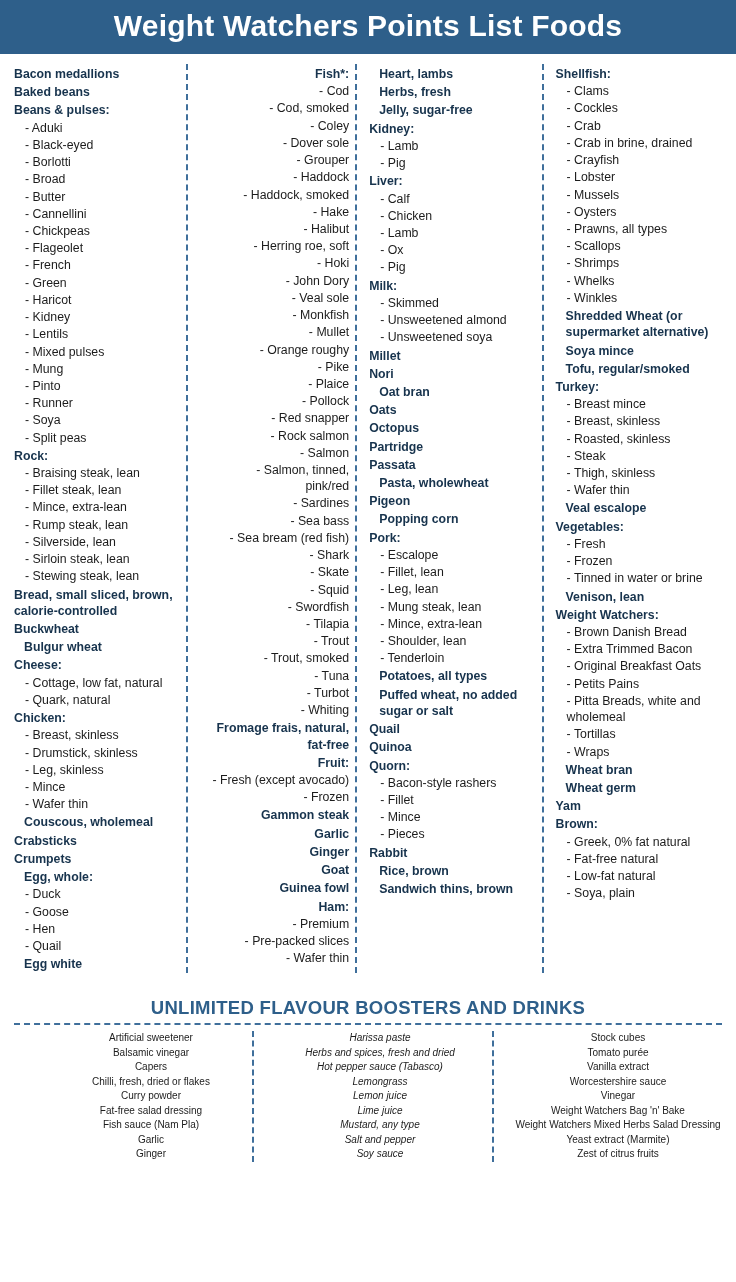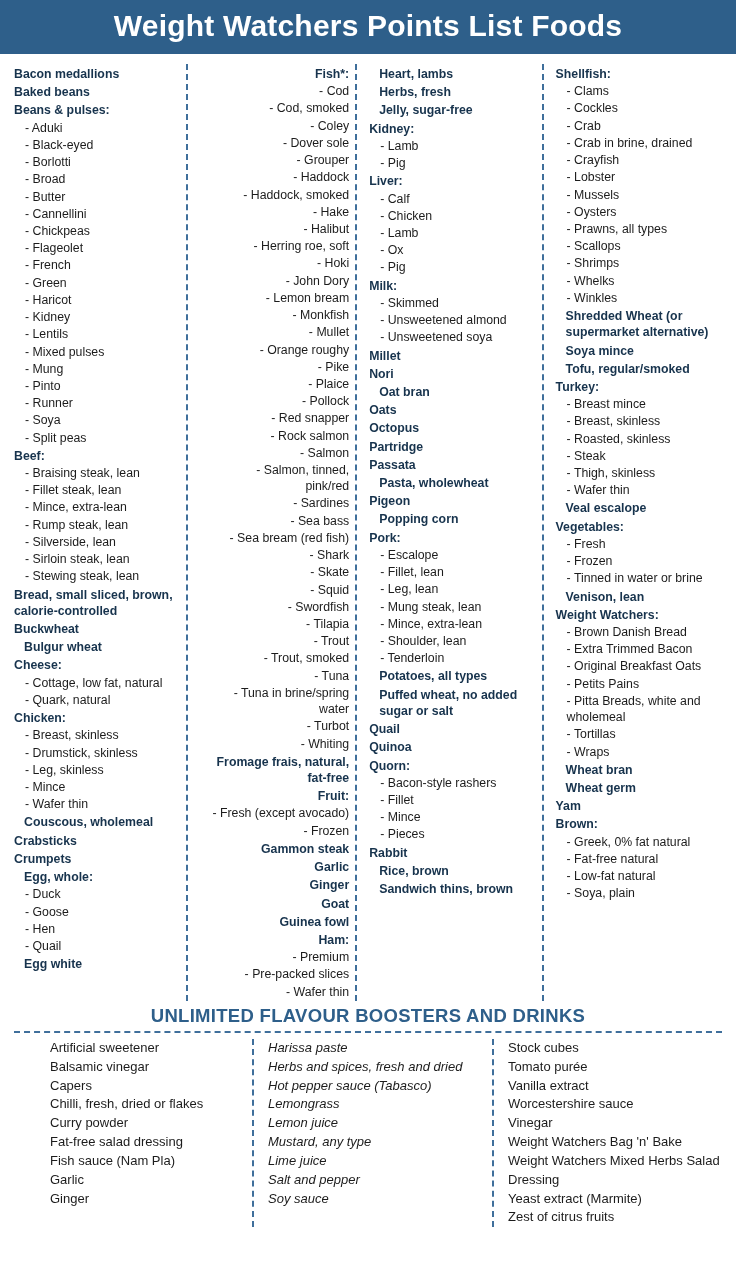--- a/index.html
+++ b/index.html
@@ -62,40 +62,41 @@
   }
   .entry.indent {
     padding-left: 10px;
   }
   .booster-title {
     text-align: center;
     color: #2e5f8a;
     font-weight: bold;
     font-size: 18.5px;
     letter-spacing: 0.3px;
-    margin: 4px 0 4px 0;
+    margin: 24px 0 4px 0;
   }
   .divider-dashed {
     border-top: 2px dashed #3f6f9b;
     margin: 4px 14px 6px 14px;
   }
   .boosters {
     display: flex;
     padding: 0 8px 8px 12px;
     box-sizing: border-box;
   }
   .bcol {
     box-sizing: border-box;
   }
   .bcol.b1 { width: 240px; padding-left: 38px; }
   .bcol.b2 { width: 240px; padding-left: 14px; border-left: 2px dashed #3f6f9b; font-style: italic; }
   .bcol.b3 { width: 236px; padding-left: 14px; border-left: 2px dashed #3f6f9b; }
   .bentry {
-    font-size: 13px;
+    font-size: 10px;
     line-height: 1.45;
+    text-align: center;
   }
 </style>
 </head>
 <body>
 
 <div class="page">
 
   <div class="title-bar">
     <div class="title">Weight Watchers Points List Foods</div>
   </div>
@@ -117,21 +118,21 @@
         <div class="entry sub">Green</div>
         <div class="entry sub">Haricot</div>
         <div class="entry sub">Kidney</div>
         <div class="entry sub">Lentils</div>
         <div class="entry sub">Mixed pulses</div>
         <div class="entry sub">Mung</div>
         <div class="entry sub">Pinto</div>
         <div class="entry sub">Runner</div>
         <div class="entry sub">Soya</div>
         <div class="entry sub">Split peas</div>
-        <div class="entry head">Beef:</div>
+        <div class="entry head">Rock:</div>
         <div class="entry sub">Braising steak, lean</div>
         <div class="entry sub">Fillet steak, lean</div>
         <div class="entry sub">Mince, extra-lean</div>
         <div class="entry sub">Rump steak, lean</div>
         <div class="entry sub">Silverside, lean</div>
         <div class="entry sub">Sirloin steak, lean</div>
         <div class="entry sub">Stewing steak, lean</div>
         <div class="entry head">Bread, small sliced, brown, calorie-controlled</div>
         <div class="entry head">Buckwheat</div>
         <div class="entry head indent">Bulgur wheat</div>
@@ -161,21 +162,21 @@
         <div class="entry sub">Coley</div>
         <div class="entry sub">Dover sole</div>
         <div class="entry sub">Grouper</div>
         <div class="entry sub">Haddock</div>
         <div class="entry sub">Haddock, smoked</div>
         <div class="entry sub">Hake</div>
         <div class="entry sub">Halibut</div>
         <div class="entry sub">Herring roe, soft</div>
         <div class="entry sub">Hoki</div>
         <div class="entry sub">John Dory</div>
-        <div class="entry sub">Lemon bream</div>
+        <div class="entry sub">Veal sole</div>
         <div class="entry sub">Monkfish</div>
         <div class="entry sub">Mullet</div>
         <div class="entry sub">Orange roughy</div>
         <div class="entry sub">Pike</div>
         <div class="entry sub">Plaice</div>
         <div class="entry sub">Pollock</div>
         <div class="entry sub">Red snapper</div>
         <div class="entry sub">Rock salmon</div>
         <div class="entry sub">Salmon</div>
         <div class="entry sub">Salmon, tinned, pink/red</div>
@@ -183,21 +184,20 @@
         <div class="entry sub">Sea bass</div>
         <div class="entry sub">Sea bream (red fish)</div>
         <div class="entry sub">Shark</div>
         <div class="entry sub">Skate</div>
         <div class="entry sub">Squid</div>
         <div class="entry sub">Swordfish</div>
         <div class="entry sub">Tilapia</div>
         <div class="entry sub">Trout</div>
         <div class="entry sub">Trout, smoked</div>
         <div class="entry sub">Tuna</div>
-        <div class="entry sub">Tuna in brine/spring water</div>
         <div class="entry sub">Turbot</div>
         <div class="entry sub">Whiting</div>
         <div class="entry head indent">Fromage frais, natural, fat-free</div>
         <div class="entry head">Fruit:</div>
         <div class="entry sub">Fresh (except avocado)</div>
         <div class="entry sub">Frozen</div>
         <div class="entry head indent">Gammon steak</div>
         <div class="entry head">Garlic</div>
         <div class="entry head">Ginger</div>
         <div class="entry head">Goat</div>
@@ -319,22 +319,22 @@
         <div class="bentry">Fish sauce (Nam Pla)</div>
         <div class="bentry">Garlic</div>
         <div class="bentry">Ginger</div>
       </div>
     <div class="bcol b2">
         <div class="bentry">Harissa paste</div>
         <div class="bentry">Herbs and spices, fresh and dried</div>
         <div class="bentry">Hot pepper sauce (Tabasco)</div>
         <div class="bentry">Lemongrass</div>
         <div class="bentry">Lemon juice</div>
+        <div class="bentry">Lime juice</div>
         <div class="bentry">Mustard, any type</div>
-        <div class="bentry">Lime juice</div>
         <div class="bentry">Salt and pepper</div>
         <div class="bentry">Soy sauce</div>
       </div>
     <div class="bcol b3">
         <div class="bentry">Stock cubes</div>
         <div class="bentry">Tomato purée</div>
         <div class="bentry">Vanilla extract</div>
         <div class="bentry">Worcestershire sauce</div>
         <div class="bentry">Vinegar</div>
         <div class="bentry">Weight Watchers Bag 'n' Bake</div>

